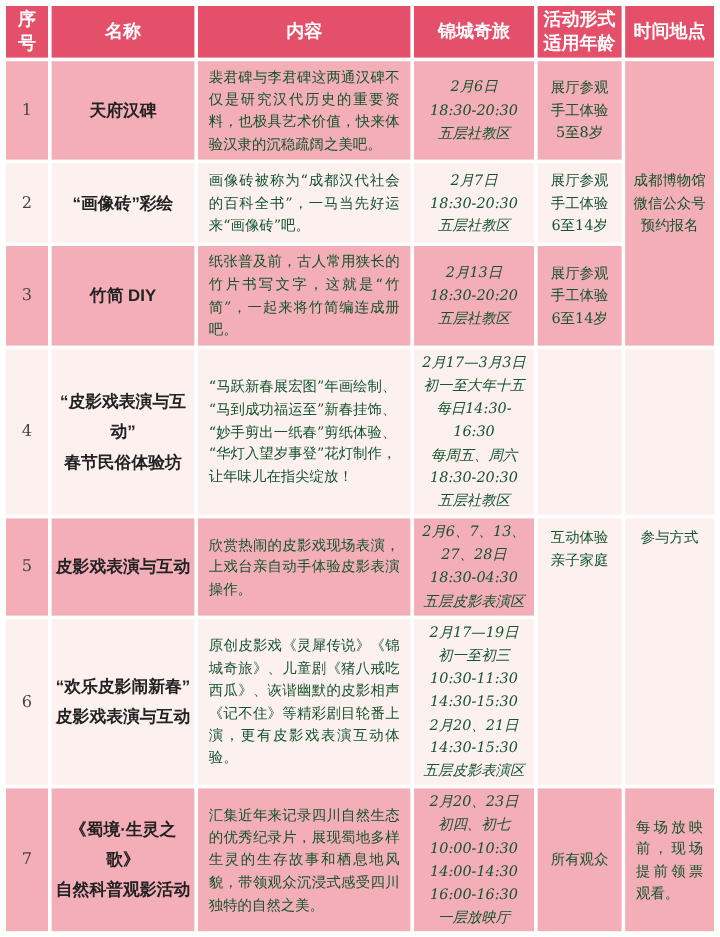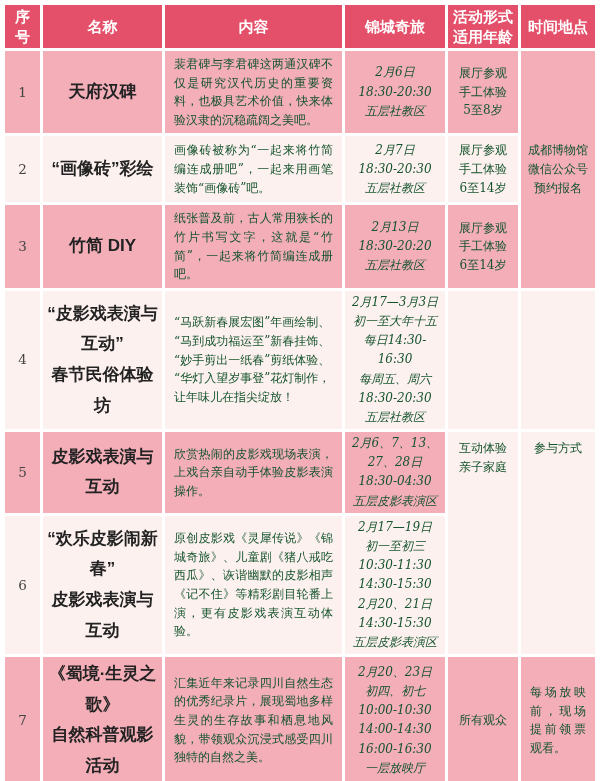--- a/index.html
+++ b/index.html
@@ -48,21 +48,21 @@
   td.dark  { background: #f3aeb8; }
   td.light { background: #fdf1ef; }
   td.no-cell {
     font-family: "DejaVu Serif", serif;
     font-size: 13.5px;
     color: #444;
   }
   td.name-cell {
     font-family: "Liberation Sans", sans-serif;
     font-weight: bold;
-    font-size: 17px;
+    font-size: 14px;
     color: #222;
     line-height: 1.8;
   }
   td.content-cell {
     text-align: left;
     text-align: justify;
     padding: 4px 9px;
   }
   td.time-cell { line-height: 1.6; font-style: italic; }
   td.merged-top {
@@ -115,21 +115,21 @@
         <td class="dark">展厅参观
 手工体验
 5至8岁</td>
         <td class="dark" rowspan="3">成都博物馆
 微信公众号
 预约报名</td>
       </tr>
       <tr class="r2">
         <td class="light no-cell">2</td>
         <td class="light name-cell">“画像砖”彩绘</td>
-        <td class="light content-cell">画像砖被称为“一起来将竹简编连成册吧”，一起来用画笔装饰“画像砖”吧。</td>
+        <td class="light content-cell">画像砖被称为“成都汉代社会的百科全书”，一马当先好运来“画像砖”吧。</td>
         <td class="light time-cell">2月7日
 18:30-20:30
 五层社教区</td>
         <td class="light">展厅参观
 手工体验
 6至14岁</td>
       </tr>
       <tr class="r3">
         <td class="dark no-cell">3</td>
         <td class="dark name-cell">竹简 DIY</td>

